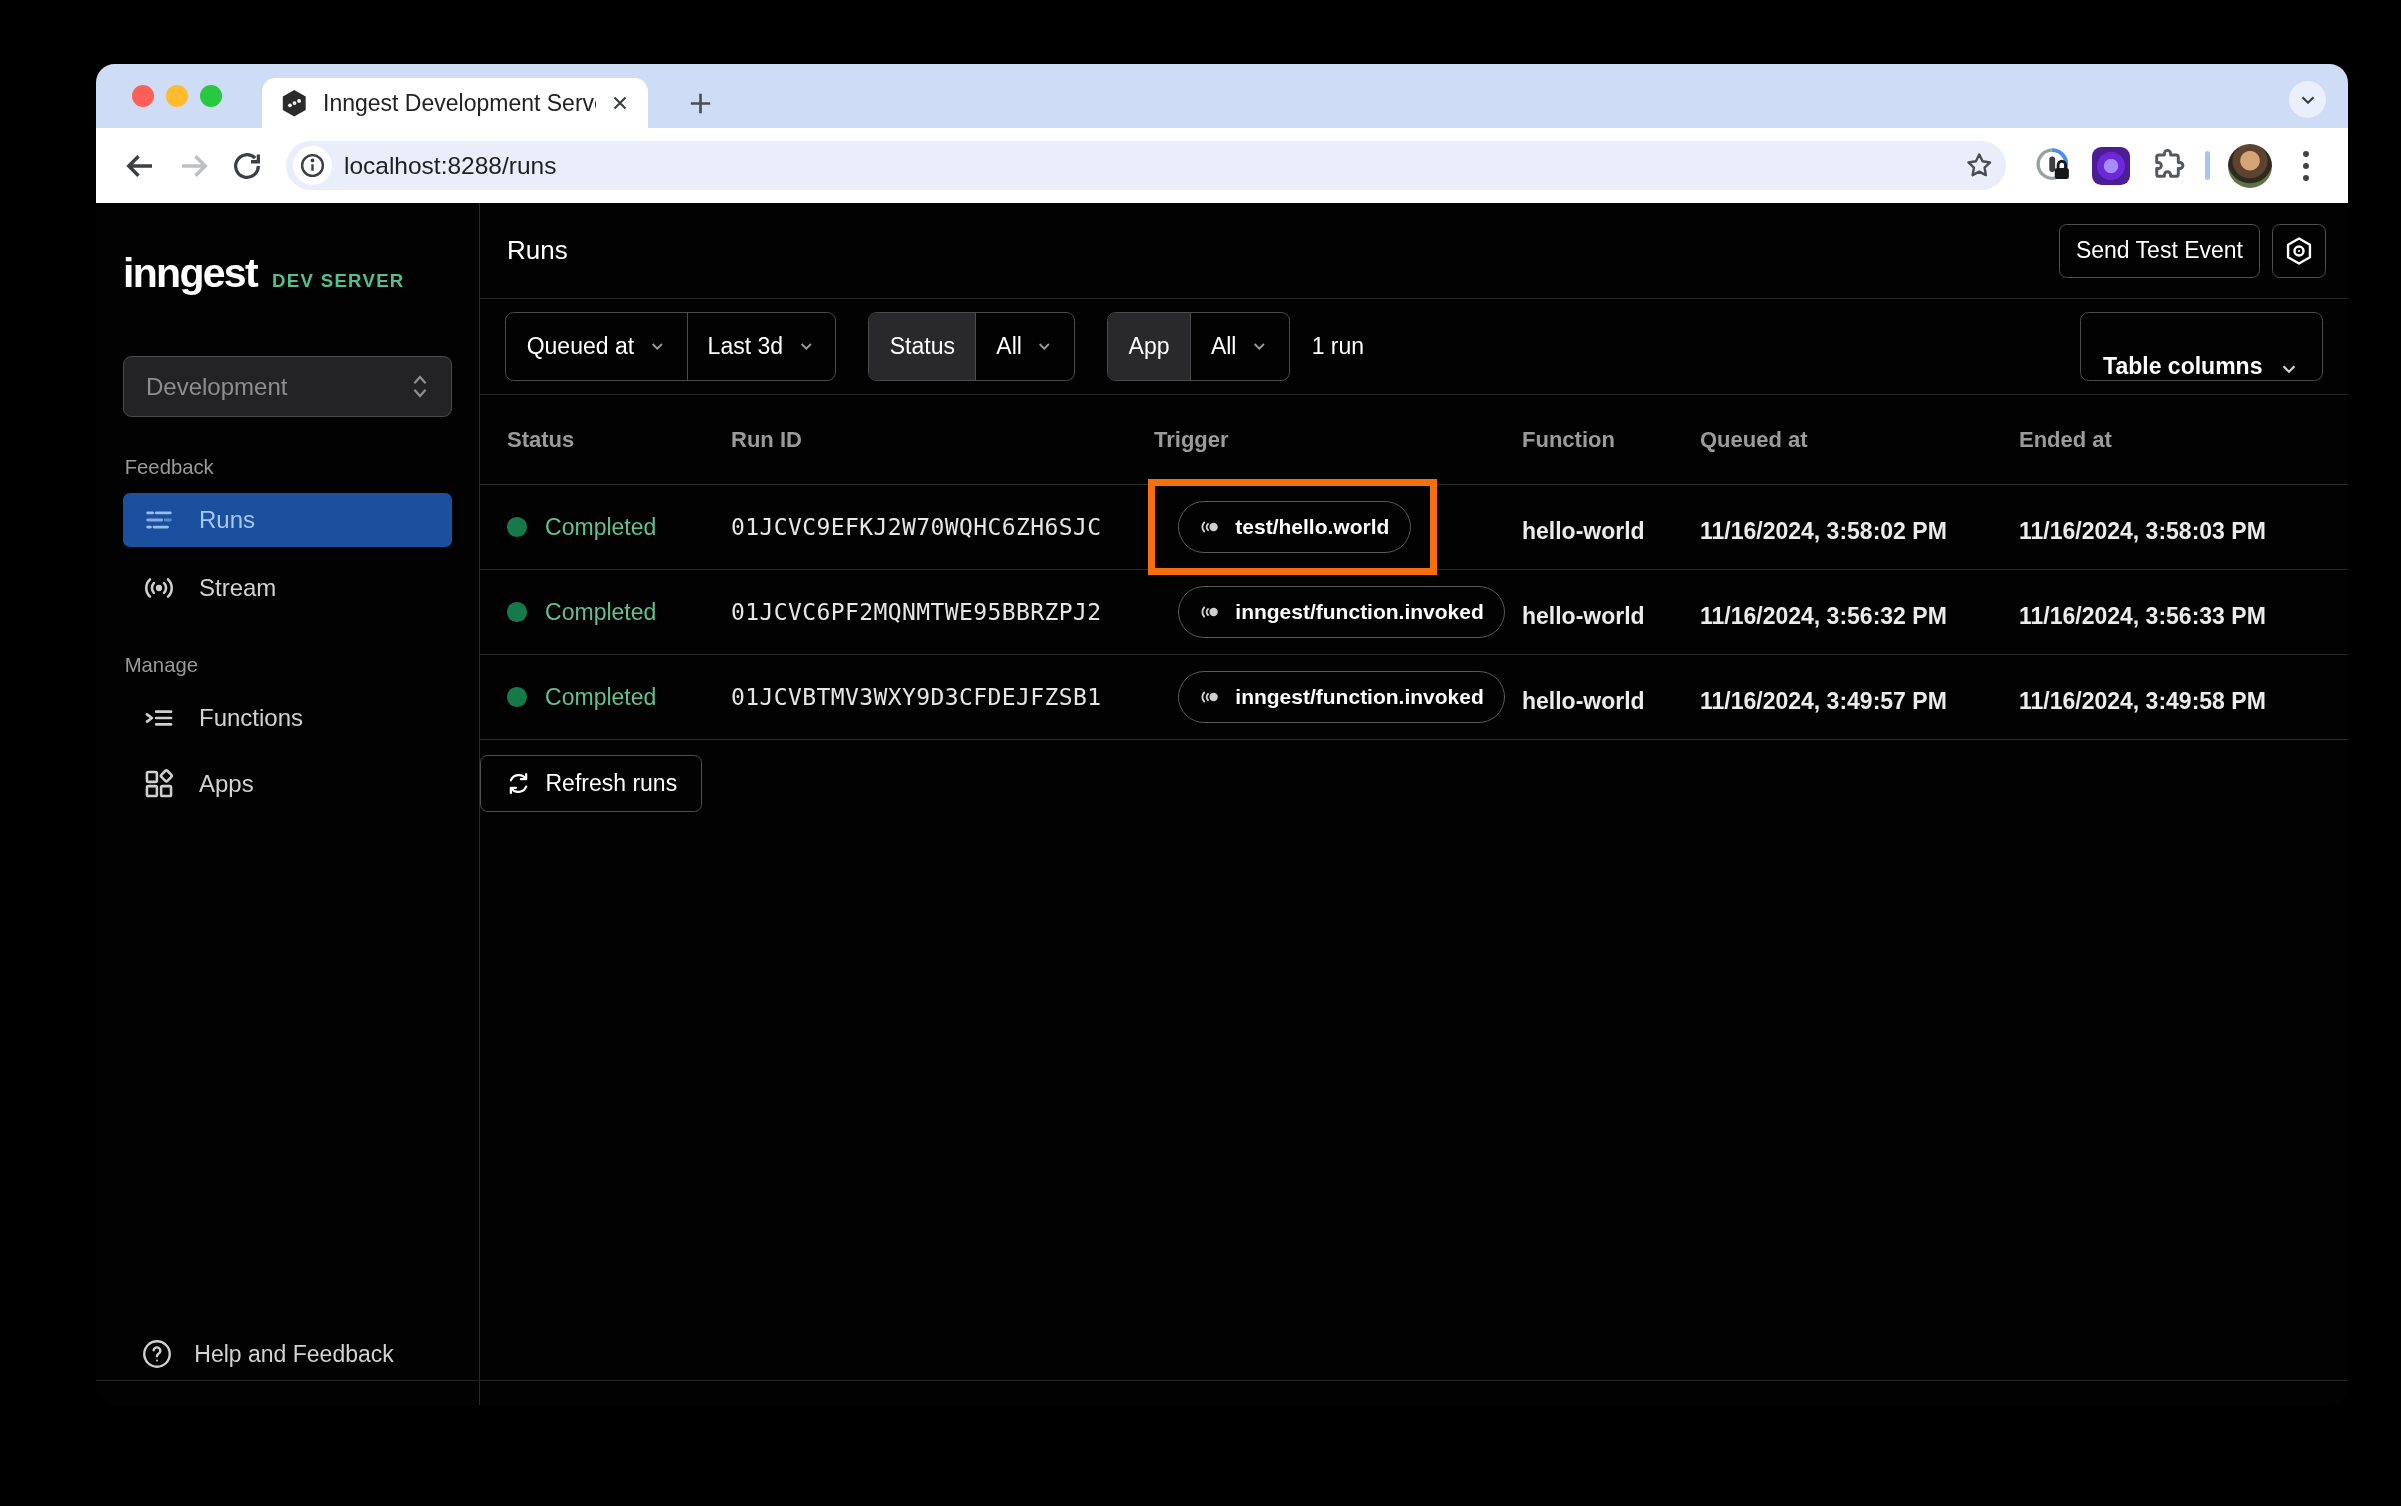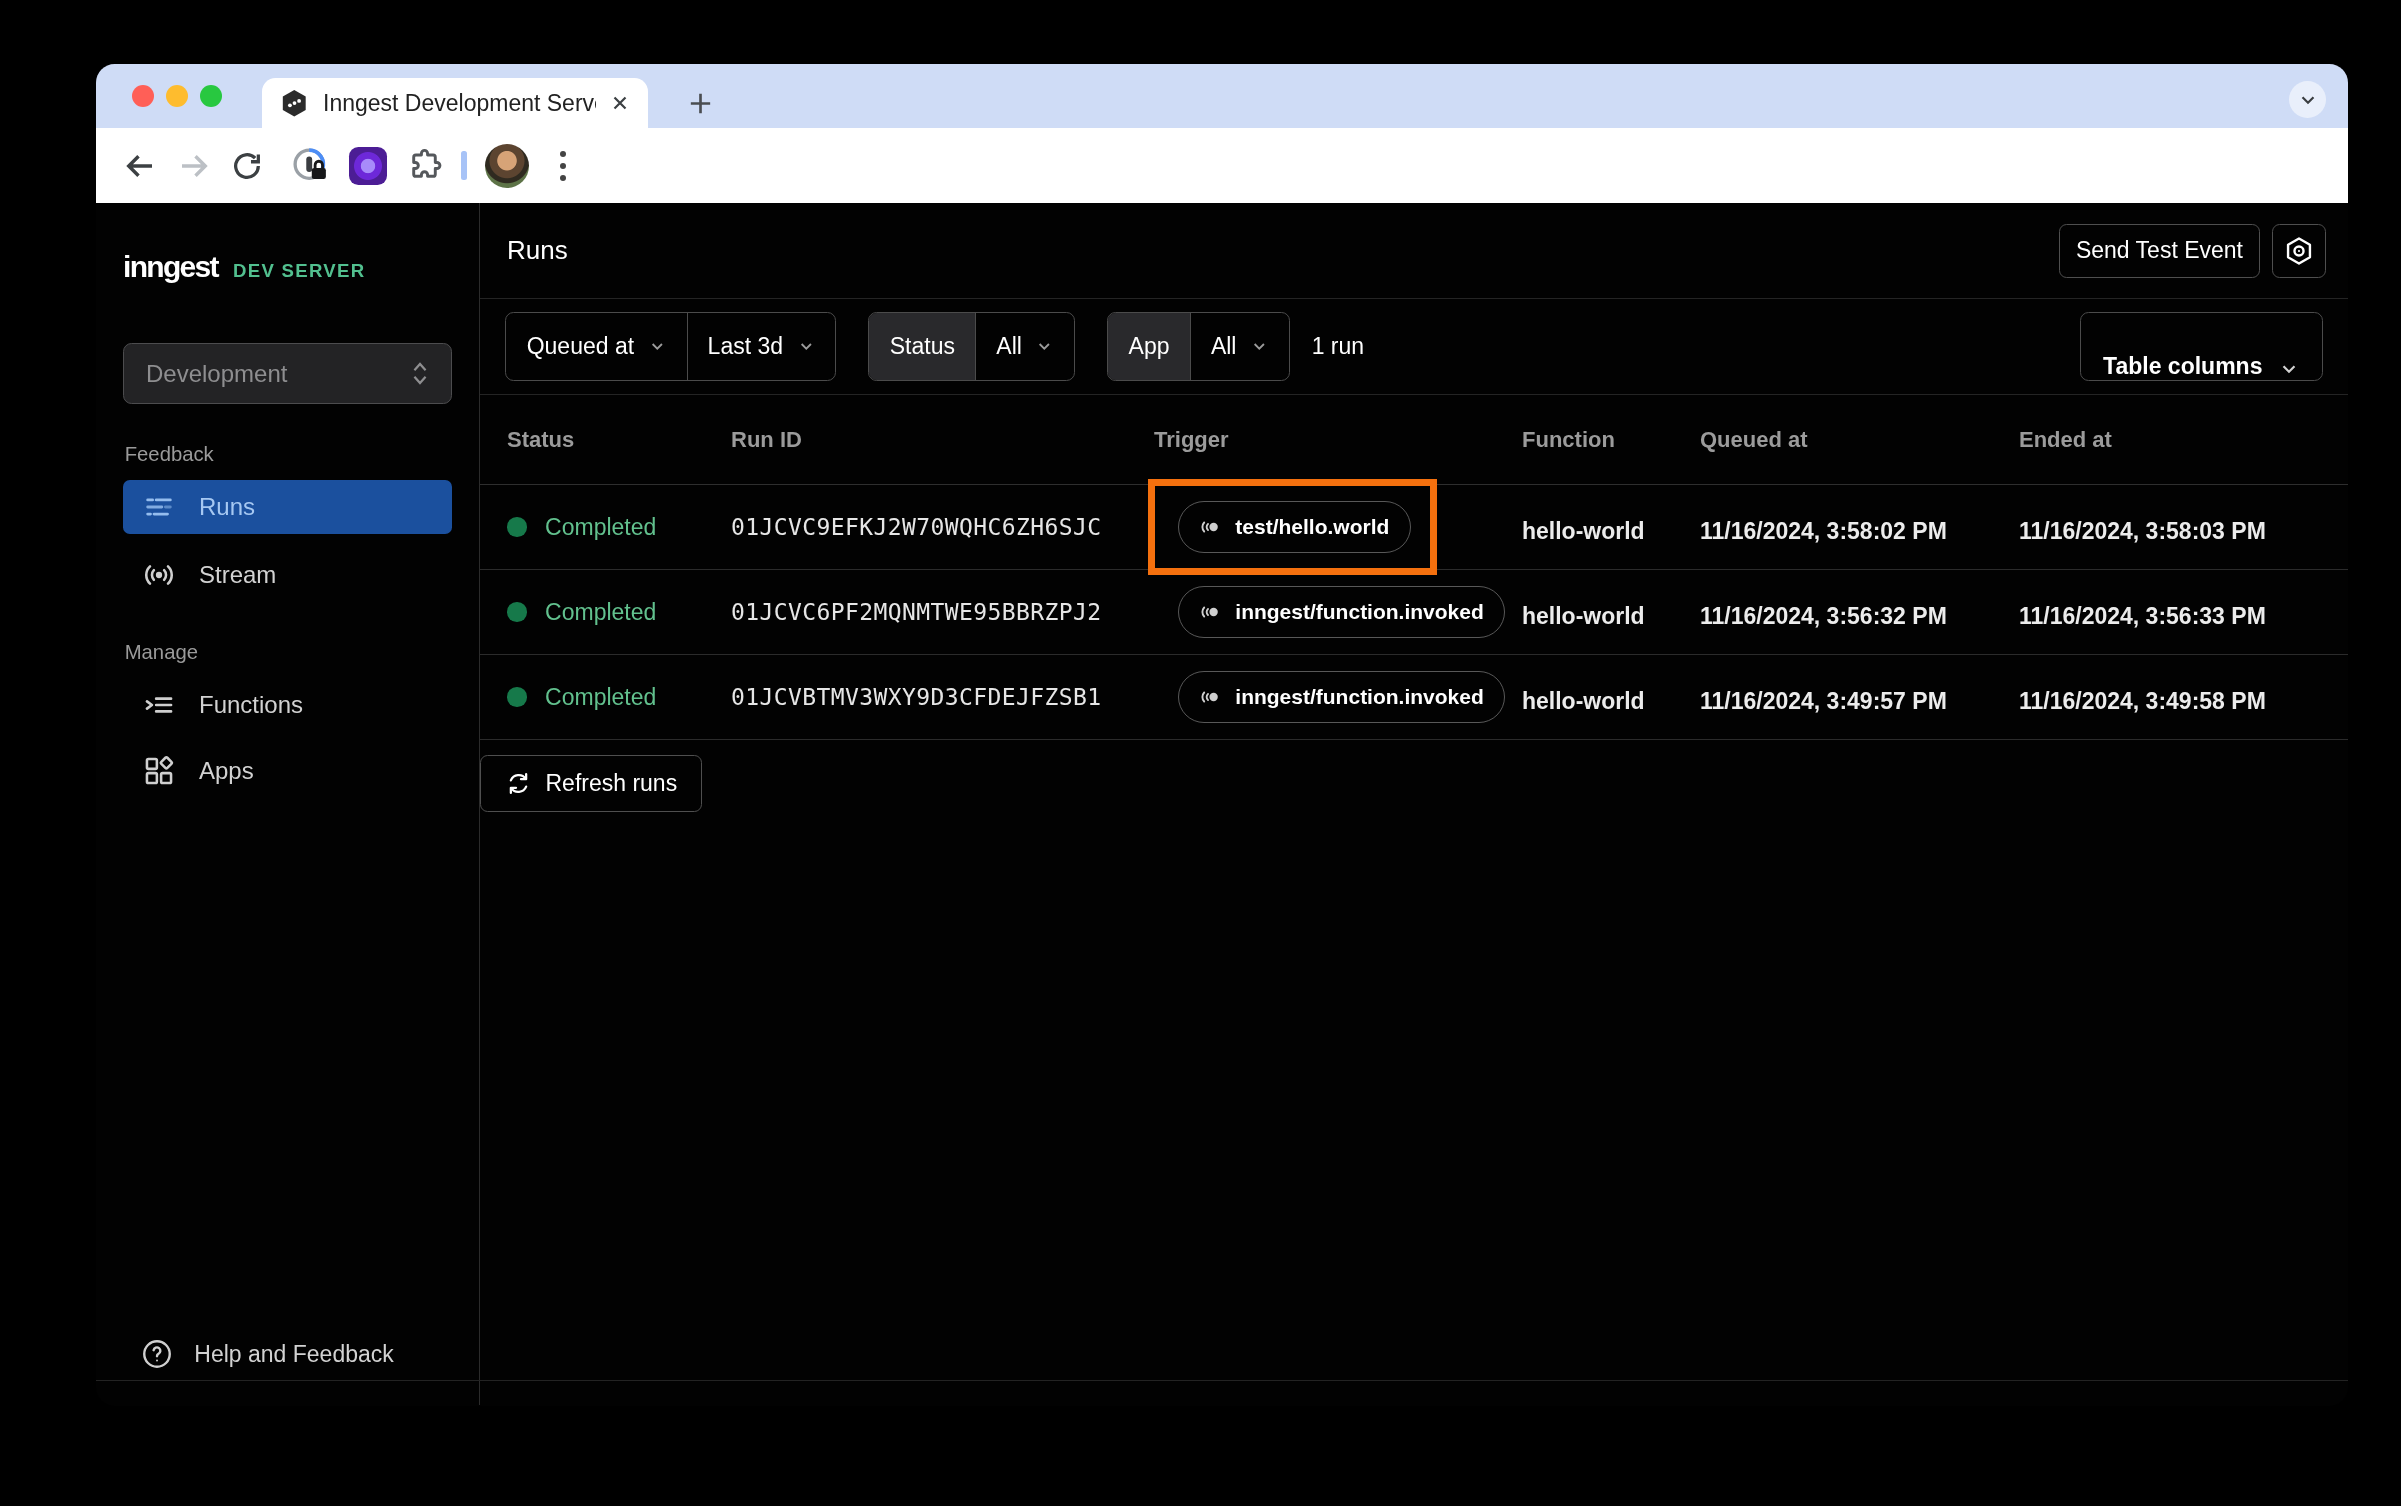--- a/index.html
+++ b/index.html
@@ -40,21 +40,21 @@
   .kebab { display:flex; flex-direction:column; gap:6px; padding:0 12px; }
   .kebab i { width:6px; height:6px; border-radius:50%; background:#444; display:block; }
 
   
   .app { display:flex; height:1202px; background:#020202; position:relative; }
   .bottom-line { position:absolute; left:0; right:0; bottom:24.5px; border-top:0.8px solid #232323; }
 
   
   .sidebar { width:384px; flex:0 0 auto; border-right:0.8px solid #2b2b2b; position:relative; padding:47px 27px 0 27px; }
   .logo-row { display:flex; align-items:baseline; gap:15.2px; }
-  .logo-word { font-size:30px; font-weight:800; letter-spacing:-1.7px; color:#fff; }
+  .logo-word { font-size:41px; font-weight:800; letter-spacing:-1.7px; color:#fff; }
   .logo-badge { font-size:18.6px; font-weight:600; letter-spacing:1.3px; color:#52c08f; }
   .env-select { margin-top:59px; height:61px; border:0.8px solid #4c4c4e; background:#232325; border-radius:8.5px;
                 display:flex; align-items:center; justify-content:space-between; padding:0 18.6px 0 22px; }
   .env-label { font-size:24px; color:#8e8e90; }
   .nav-section-label { margin:39px 0 0 1.7px; font-size:20.3px; color:#9a9a9a; font-weight:500; height:25.4px; }
   .nav-item { margin-top:12px; height:54px; border-radius:6.8px; display:flex; align-items:center; gap:22px; padding:0 17px; }
   .nav-item.active { background:#1b509e; }
   .nav-item.active .nav-label { color:#a6c8f2; }
   .nav-label { font-size:24px; color:#d2d2d2; }
   .nav-item.gap { margin-top:13.5px; }
@@ -150,20 +150,35 @@
         <svg width="36" height="36" viewBox="0 0 24 24" stroke="#bcc0c5" stroke-width="2.3" fill="none">
           <path d="M4 12 H19 M13 5.5 L19.5 12 L13 18.5"></path>
         </svg>
       </span>
       <span class="navbtn">
         <svg width="34" height="34" viewBox="0 0 24 24" stroke="#3c4043" stroke-width="2.3" fill="none">
           <path d="M20 12 a8 8 0 1 1 -2.3 -5.6"></path>
           <path d="M20 3.8 V9 H14.8"></path>
         </svg>
       </span>
+      <div class="urlbar">
+        <span class="siteinfo">
+          <svg width="29" height="29" viewBox="0 0 24 24" stroke="#3c4043" stroke-width="2" fill="none">
+            <circle cx="12" cy="12" r="8.6"></circle>
+            <path d="M12 11 V16.4"></path>
+            <circle cx="12" cy="7.8" r="0.6" fill="#3c4043"></circle>
+          </svg>
+        </span>
+        <span class="url">localhost:8288/runs</span>
+        <span class="star">
+          <svg width="30.5" height="30.5" viewBox="0 0 24 24" stroke="#4a4d51" stroke-width="1.9" fill="none" stroke-linejoin="round">
+            <path d="M12 3.6 L14.6 8.9 L20.5 9.8 L16.2 13.9 L17.2 19.8 L12 17 L6.8 19.8 L7.8 13.9 L3.5 9.8 L9.4 8.9 Z"></path>
+          </svg>
+        </span>
+      </div>
       <div class="extrow">
         <span class="onepass">
           <svg width="41" height="41" viewBox="0 0 32 32" fill="none">
             <circle cx="15" cy="15" r="11" stroke="#9aa0a6" stroke-width="2.6"></circle>
             <path d="M15 4 a11 11 0 0 1 10.2 15" stroke="#4c8df6" stroke-width="3" fill="none"></path>
             <rect x="12.7" y="9" width="4.6" height="12" rx="2.3" fill="#3a3d41"></rect>
             <rect x="17" y="18" width="11" height="8.6" rx="1.8" fill="#17181a"></rect>
             <path d="M19.6 18 v-2.4 a2.9 2.9 0 0 1 5.8 0 V18" stroke="#17181a" stroke-width="2.2" fill="none"></path>
           </svg>
         </span>

